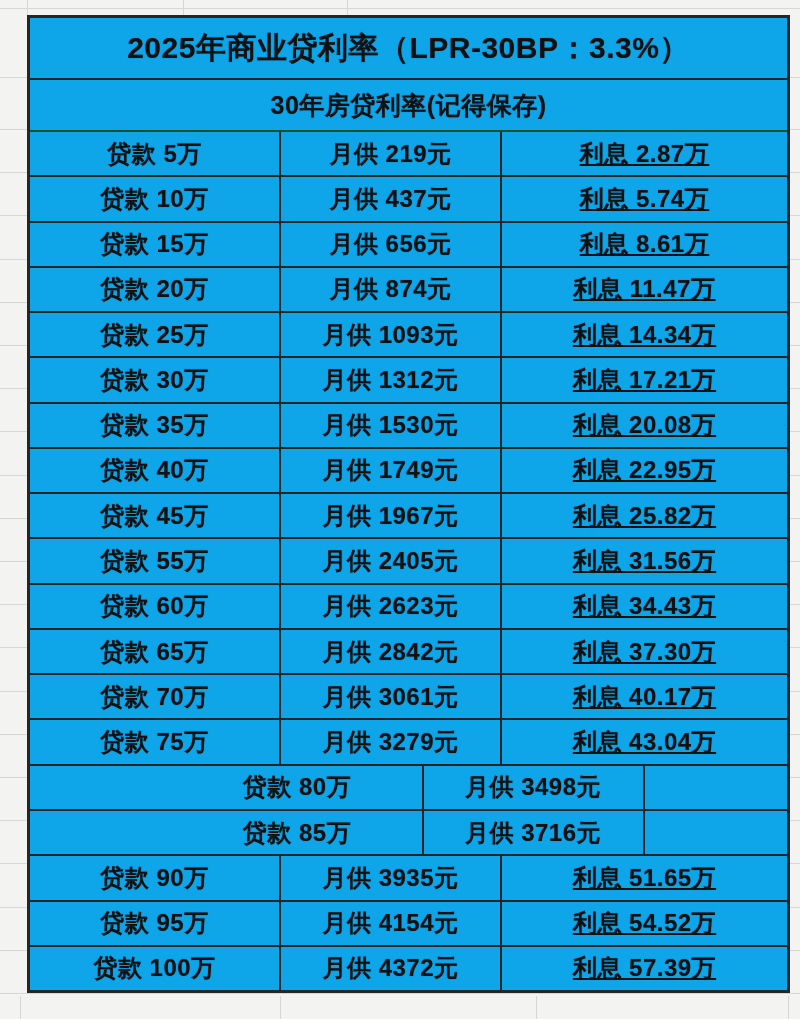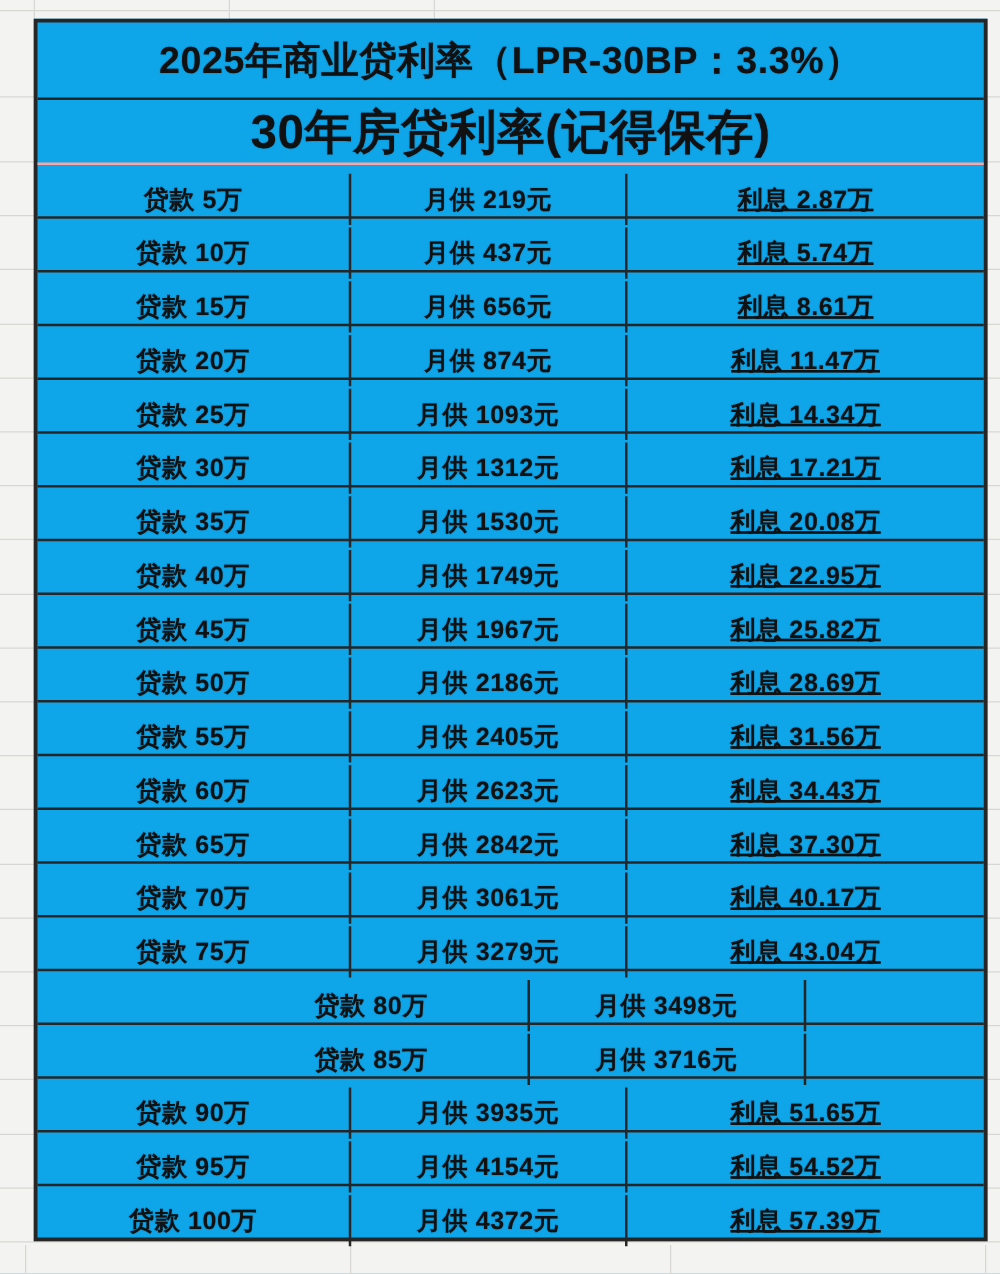--- a/index.html
+++ b/index.html
@@ -29,30 +29,30 @@
     text-shadow:0 0 1px rgba(0,0,0,.45);
   }
   .row{display:flex;align-items:center;justify-content:center;box-sizing:border-box;}
   .title-row{
     height:62px;flex:0 0 62px;
     border-bottom:2px solid #262626;
     font-size:30px;letter-spacing:.5px;
   }
   .subtitle-row{
     height:52px;flex:0 0 52px;
-    border-bottom:2px solid #fca5a5;
-    font-size:38px;letter-spacing:.5px;
+    border-bottom:2px solid #14532d;
+    font-size:25px;letter-spacing:.5px;
   }
   .body{flex:1;display:flex;flex-direction:column;}
   .data-row{flex:1;border-bottom:2px solid #262626;}
   .data-row:last-child{border-bottom:none;}
   .cell{
     height:100%;box-sizing:border-box;
     display:flex;align-items:center;justify-content:center;
-    font-size:20px;letter-spacing:.5px;margin-top:14px;
+    font-size:24px;letter-spacing:.5px;
   }
   .c1{width:251px;border-right:2px solid #262626;}
   .c2{width:221px;border-right:2px solid #262626;}
   .c3{flex:1;text-decoration:underline;}
 </style>
 </head>
 <body>
 
 <div class="stage">
 
@@ -150,25 +150,20 @@
     <div class="cell c2">月供 1749元</div>
     <div class="cell c3">利息 22.95万</div>
   </div>
 
   <div class="row data-row">
     <div class="cell c1">贷款 45万</div>
     <div class="cell c2">月供 1967元</div>
     <div class="cell c3">利息 25.82万</div>
   </div>
 
-  <div class="row data-row">
-    <div class="cell c1">贷款 50万</div>
-    <div class="cell c2">月供 2186元</div>
-    <div class="cell c3">利息 28.69万</div>
-  </div>
 
   <div class="row data-row">
     <div class="cell c1">贷款 55万</div>
     <div class="cell c2">月供 2405元</div>
     <div class="cell c3">利息 31.56万</div>
   </div>
 
   <div class="row data-row">
     <div class="cell c1">贷款 60万</div>
     <div class="cell c2">月供 2623元</div>

